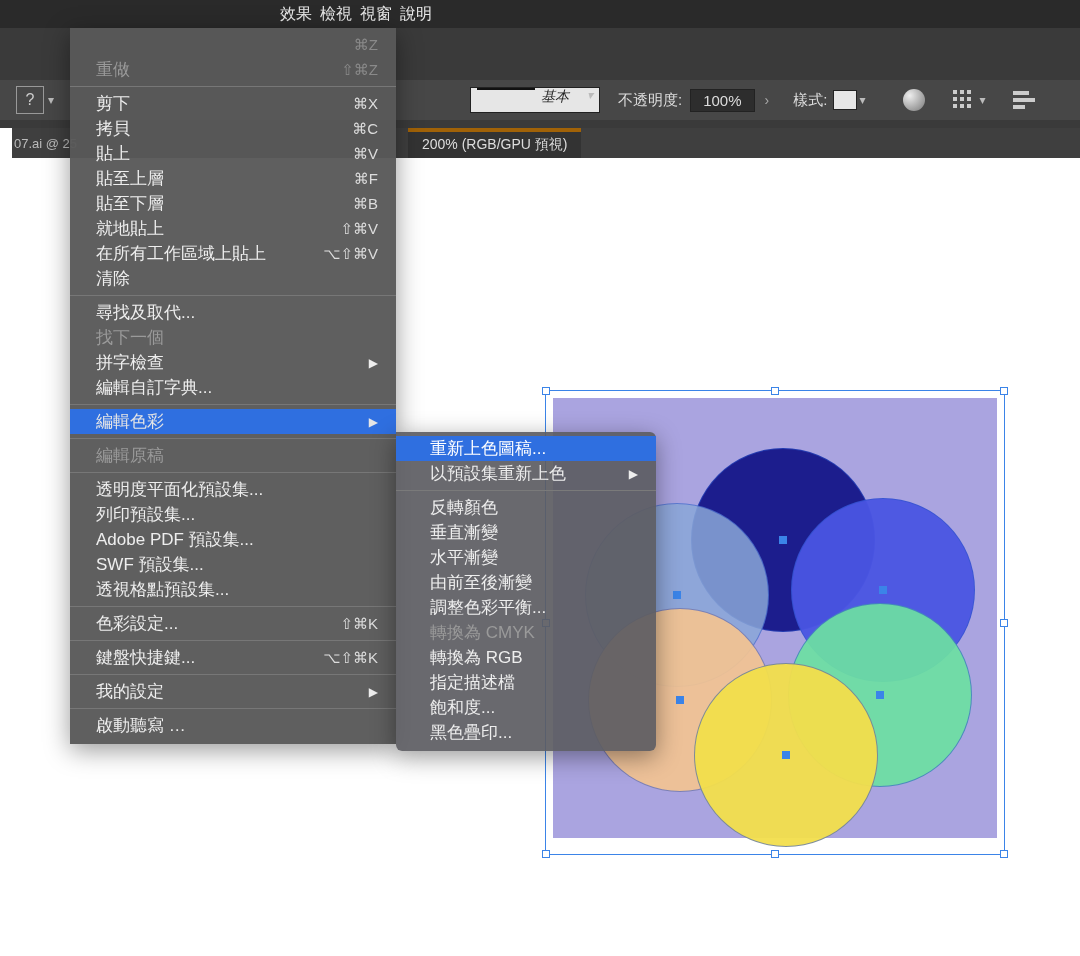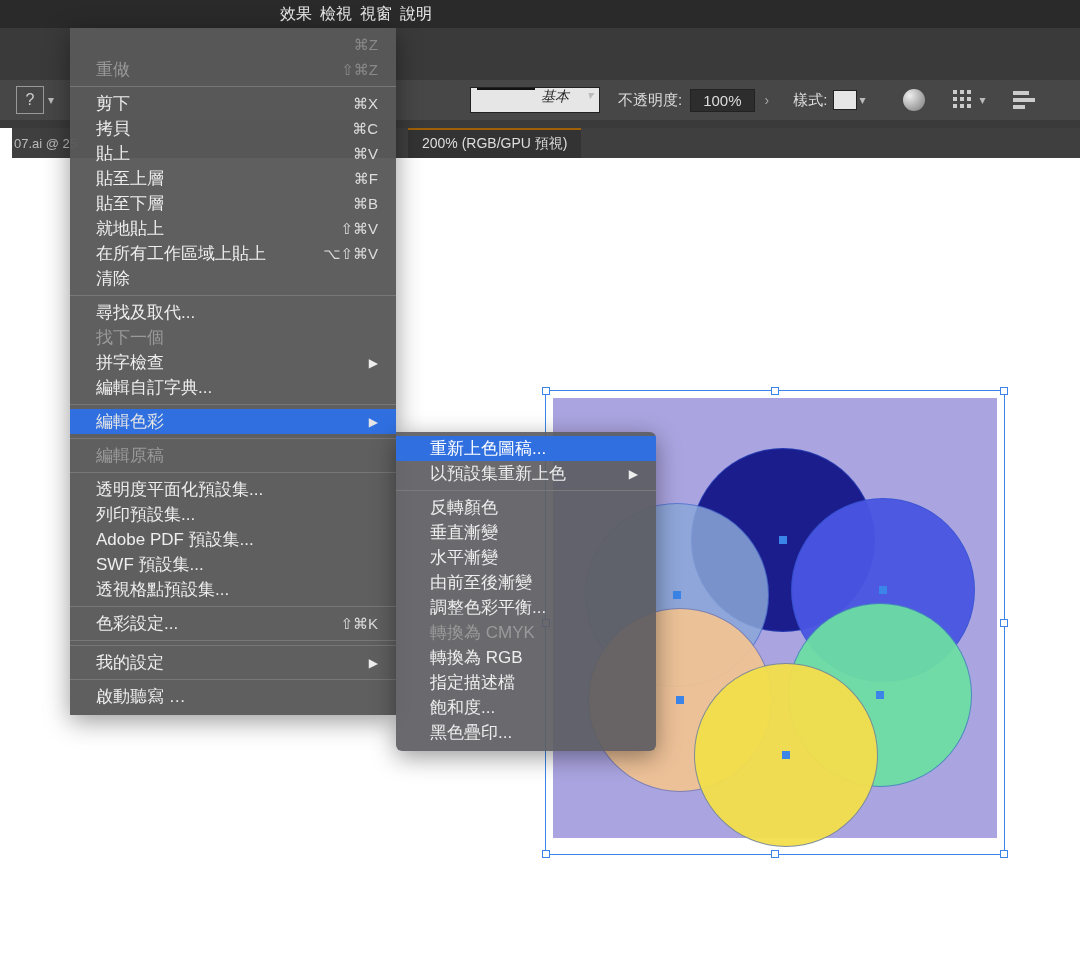--- a/index.html
+++ b/index.html
@@ -25,21 +25,21 @@
   .style-label { margin-left: 24px; }
   .style-swatch { width: 24px; height: 20px; background: #e6e6e6; border: 1px solid #222; margin-left: 6px; }
   .globe { width: 22px; height: 22px; border-radius: 50%; background: radial-gradient(circle at 30% 30%, #eee, #777); margin-left: 38px; }
   .grid-dots { margin-left: 28px; width: 24px; height: 20px; display: grid; grid-template-columns: repeat(3,4px); grid-template-rows: repeat(3,4px); gap: 3px; }
   .grid-dots span { background: #ccc; }
   .align-icon { margin-left: 28px; width: 22px; height: 18px; display: flex; flex-direction: column; gap: 3px; }
   .align-icon span { height: 4px; background: #ccc; }
   
   .tabbar { position: absolute; top: 128px; left: 12px; right: 0; height: 30px; background: #3f3f3f; display: flex; align-items: center; }
   .tabinfo { width: 70px; font-size: 13px; color: #bbb; padding-left: 2px; white-space: nowrap; overflow: hidden; }
-  .tab { height: 30px; padding: 0 14px; display: flex; align-items: center; color: #ddd; font-size: 14px; background: #333; border-top: 2px solid #a16207; }
+  .tab { height: 30px; padding: 0 14px; display: flex; align-items: center; color: #ddd; font-size: 14px; background: #333; border-top: 4px solid #a16207; }
   
   .sel-bound { position: absolute; left: 545px; top: 390px; width: 460px; height: 465px; border: 1px solid #3b84e8; }
   .handle { position: absolute; width: 8px; height: 8px; background: #fff; border: 1px solid #3b84e8; }
   
   .artbg { position: absolute; left: 553px; top: 398px; width: 444px; height: 440px; background: #aaa4e0; }
   
   .circ { position: absolute; border-radius: 50%; }
   .anchor { position: absolute; width: 8px; height: 8px; background: #3b84e8; transform: translate(-50%,-50%); }
   
   
@@ -222,20 +222,24 @@
       </div>
       <div class="row">
         <span>透視格點預設集...</span>
       </div>
       <div class="sep"></div>
       <div class="row">
         <span>色彩設定...</span>
         <span class="sc">⇧⌘K</span>
       </div>
       <div class="sep"></div>
+      <div class="row">
+        <span>鍵盤快捷鍵...</span>
+        <span class="sc">⌥⇧⌘K</span>
+      </div>
       <div class="sep"></div>
       <div class="row">
         <span>我的設定</span>
         <span class="arrow">▶</span>
       </div>
       <div class="sep"></div>
       <div class="row">
         <span>啟動聽寫 …</span>
       </div>
     </div>

